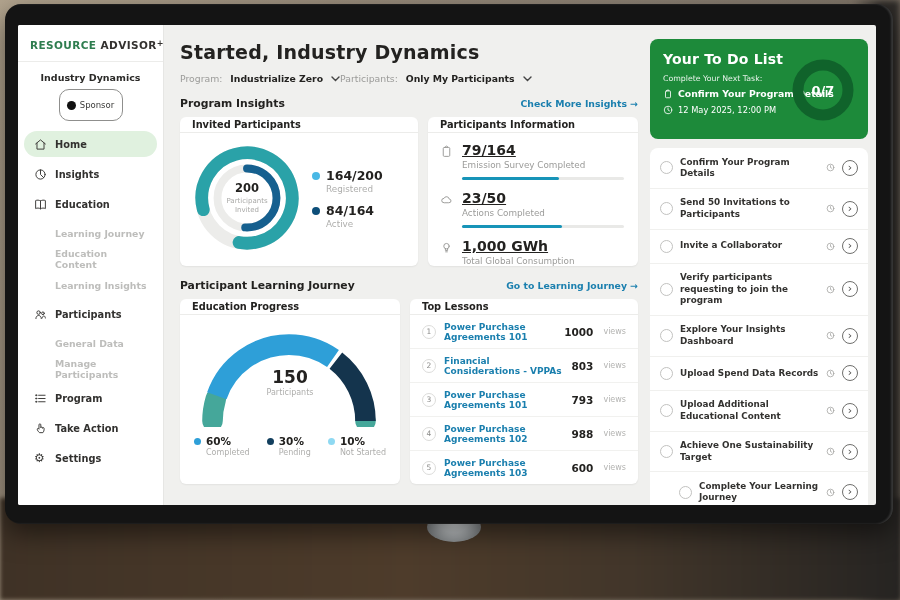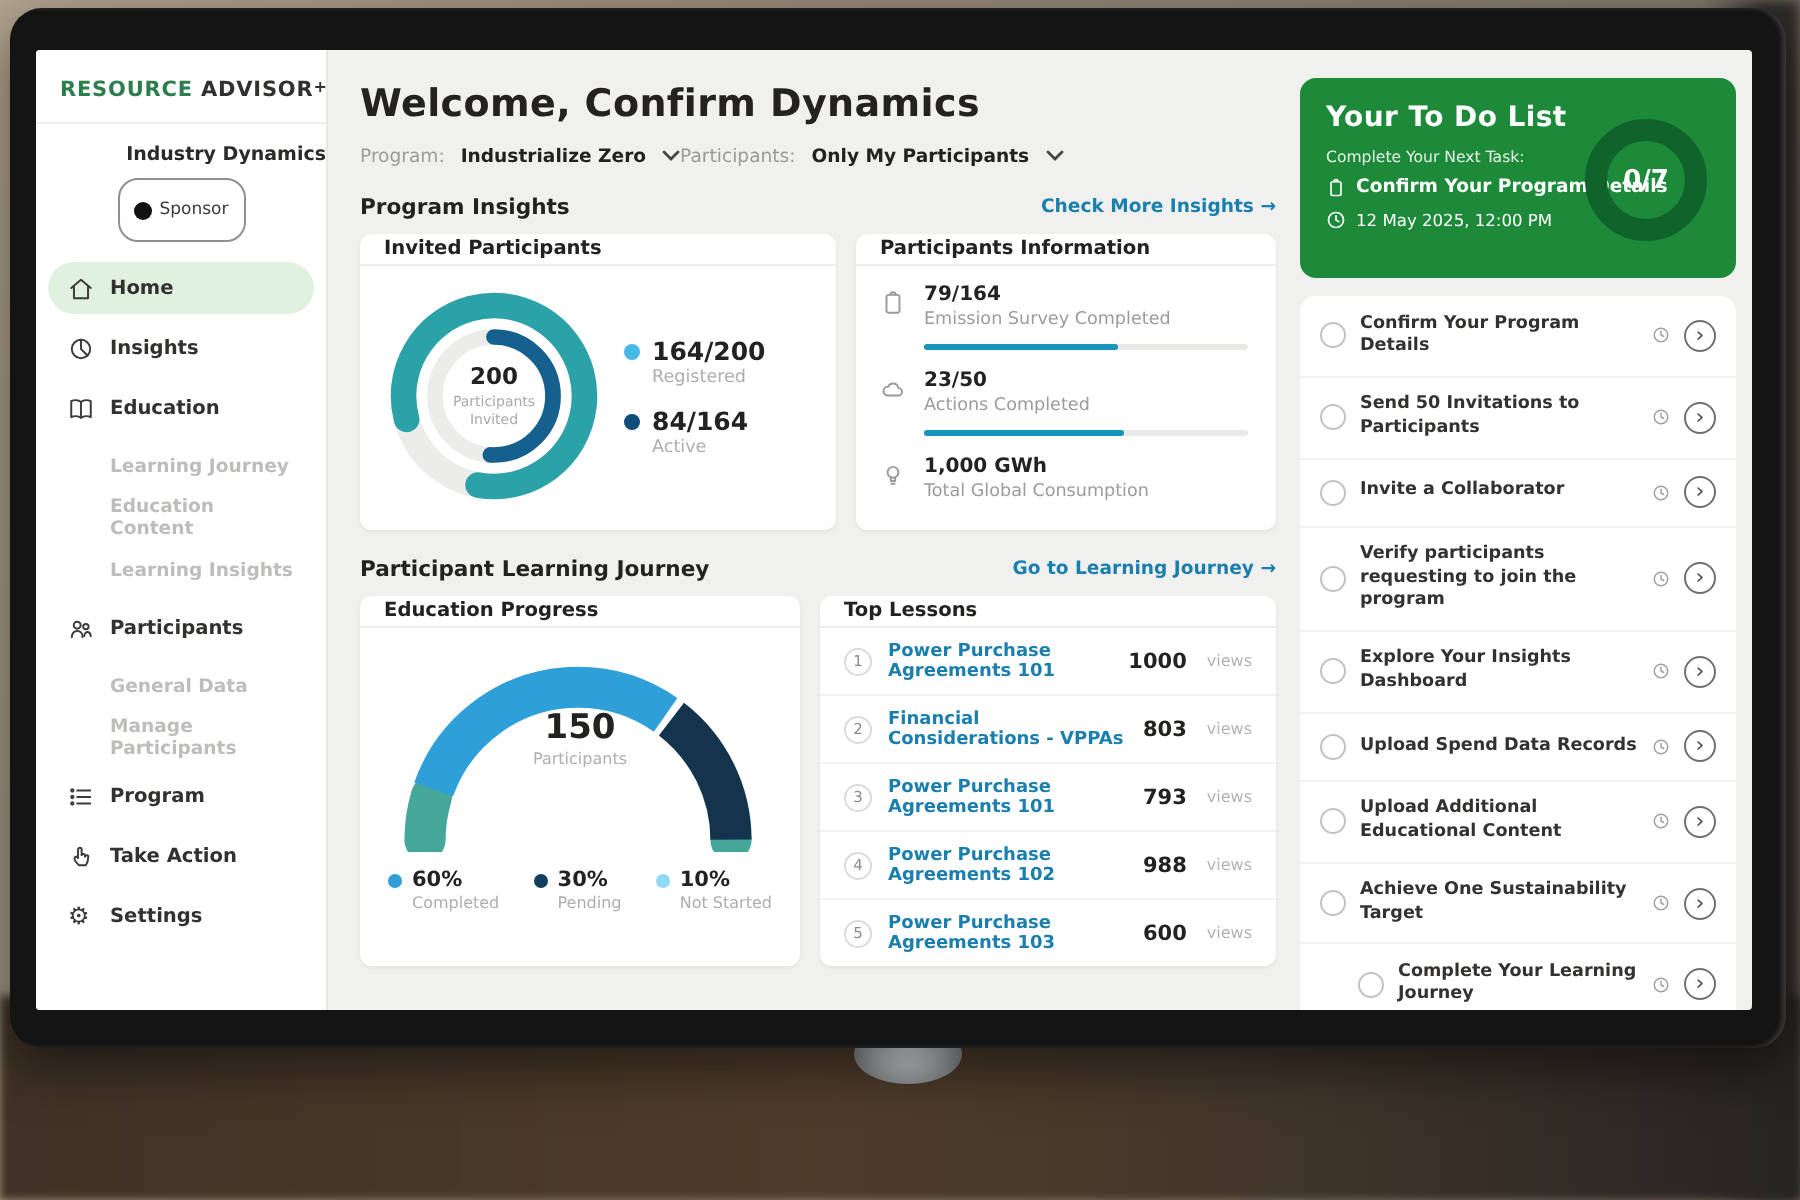--- a/index.html
+++ b/index.html
@@ -16,21 +16,21 @@
   .monitor { position:absolute; left:5px; top:4px; width:888px; height:520px; background:#141414;
              border-radius:16px; box-shadow:0 10px 26px rgba(0,0,0,.5), inset -2px 0 2px rgba(120,120,120,.35); }
 
   .screen { position:absolute; left:18px; top:25px; width:858px; height:480px; background:#f0f0ee;
             display:flex; overflow:hidden; border-radius:2px; }
 
   
   .sidebar { width:146px; flex-shrink:0; background:#fff; border-right:1px solid #e6e6e4; padding-top:10px; }
   .logo { padding:4px 12px 10px; font-size:10.5px; font-weight:bold; letter-spacing:.4px; border-bottom:1px solid #ececea; white-space:nowrap; }
   .logo .g { color:#2e7d4f; } .logo .d { color:#33312f; } .logo .plus { color:#33312f; font-size:8px; vertical-align:top; }
-  .org { text-align:right; font-size:9.5px; font-weight:bold; color:#2b2a28; margin-top:10px; }
+  .org { text-align:center; font-size:9.5px; font-weight:bold; color:#2b2a28; margin-top:10px; }
   .badge { margin:6px auto 10px; width:64px; height:32px; border:1px solid #8f8f8d; border-radius:10px;
            display:flex; align-items:center; justify-content:center; gap:4px; font-size:8.5px; color:#3a3a38; }
   .badge .bdot { width:9px; height:9px; border-radius:50%; background:#111; }
   .nav-item { display:flex; align-items:center; gap:8px; height:26px; margin:4px 6px; padding:0 10px;
               border-radius:14px; font-size:9.8px; font-weight:bold; color:#32312f; cursor:pointer; }
   .nav-item.active { background:#e0f1df; }
   .nav-item svg, .nav-item .gear { width:13px; height:13px; flex-shrink:0; }
   .gear { font-size:12px; line-height:13px; color:#3c3b39; }
   .nav-sub { height:24px; margin:2px 6px; padding:0 10px 0 31px; display:flex; align-items:center;
              font-size:9.3px; font-weight:bold; color:#bdbdbb; cursor:pointer; }
@@ -60,30 +60,30 @@
   .legend { margin-left:6px; }
   .leg-item { margin:9px 0; display:flex; gap:6px; }
   .leg-dot { width:8px; height:8px; border-radius:50%; margin-top:4px; flex-shrink:0; }
   .leg-v { font-size:12.5px; font-weight:bold; color:#232220; }
   .leg-l { font-size:8.8px; color:#aeaeac; margin-top:1px; }
 
   
   .card-info { flex:1; }
   .stat { display:flex; gap:9px; padding:9px 14px 0 12px; }
   .stat svg { width:13px; height:13px; margin-top:3px; flex-shrink:0; stroke:#9b9b99; }
-  .stat-v { font-size:10px; font-weight:bold; color:#232220; }
+  .stat-v { font-size:14px; font-weight:bold; color:#232220;text-decoration:underline; }
   .stat-l { font-size:8.8px; color:#9b9b99; margin-top:2px; }
   .bar { height:3px; background:#e9e9e7; border-radius:2px; margin:7px 0 1px; width:100%; }
   .bar i { display:block; height:3px; border-radius:2px; background:#1794b8; }
   .stat-grow { flex:1; min-width:0; }
 
   
   .card-gauge { width:220px; }
   .gauge-wrap { position:relative; padding:10px 10px 0; }
-  .gauge-center { position:absolute; left:0; right:0; top:40px; display:flex; flex-direction:column; align-items:center; }
+  .gauge-center { position:absolute; left:0; right:0; top:52px; display:flex; flex-direction:column; align-items:center; }
   .gauge-center .v { font-size:17px; font-weight:bold; color:#232220; }
   .gauge-center .l { font-size:8px; color:#aeaeac; margin-top:1px; }
   .g-legend { display:flex; justify-content:space-between; padding:4px 14px 10px; }
   .g-leg { display:flex; gap:5px; }
   .g-dot { width:7px; height:7px; border-radius:50%; margin-top:3px; }
   .g-v { font-size:10.5px; font-weight:bold; color:#232220; }
   .g-l { font-size:8px; color:#aeaeac; margin-top:1px; }
 
   
   .card-lessons { flex:1; }
@@ -189,21 +189,21 @@
         </svg>
       <span>Take Action</span>
     </div>
     <div class="nav-item">
       <span class="gear">⚙</span>
       <span>Settings</span>
     </div>
   </div>
 
   <div class="main">
-    <h1>Welcome, Confirm Dynamics</h1>
+    <h1>Started, Industry Dynamics</h1>
 
     <div class="filters">
       <div>
         <span class="f-label">Program:</span>
         <span class="f-value">Industrialize Zero</span>
         <span class="chev"><svg width="9" height="6" viewBox="0 0 9 6">
               <polyline points="1,1 4.5,4.5 8,1" fill="none" stroke="#444" stroke-width="1.4" stroke-linecap="round"></polyline>
             </svg></span>
       </div>
       <div>

